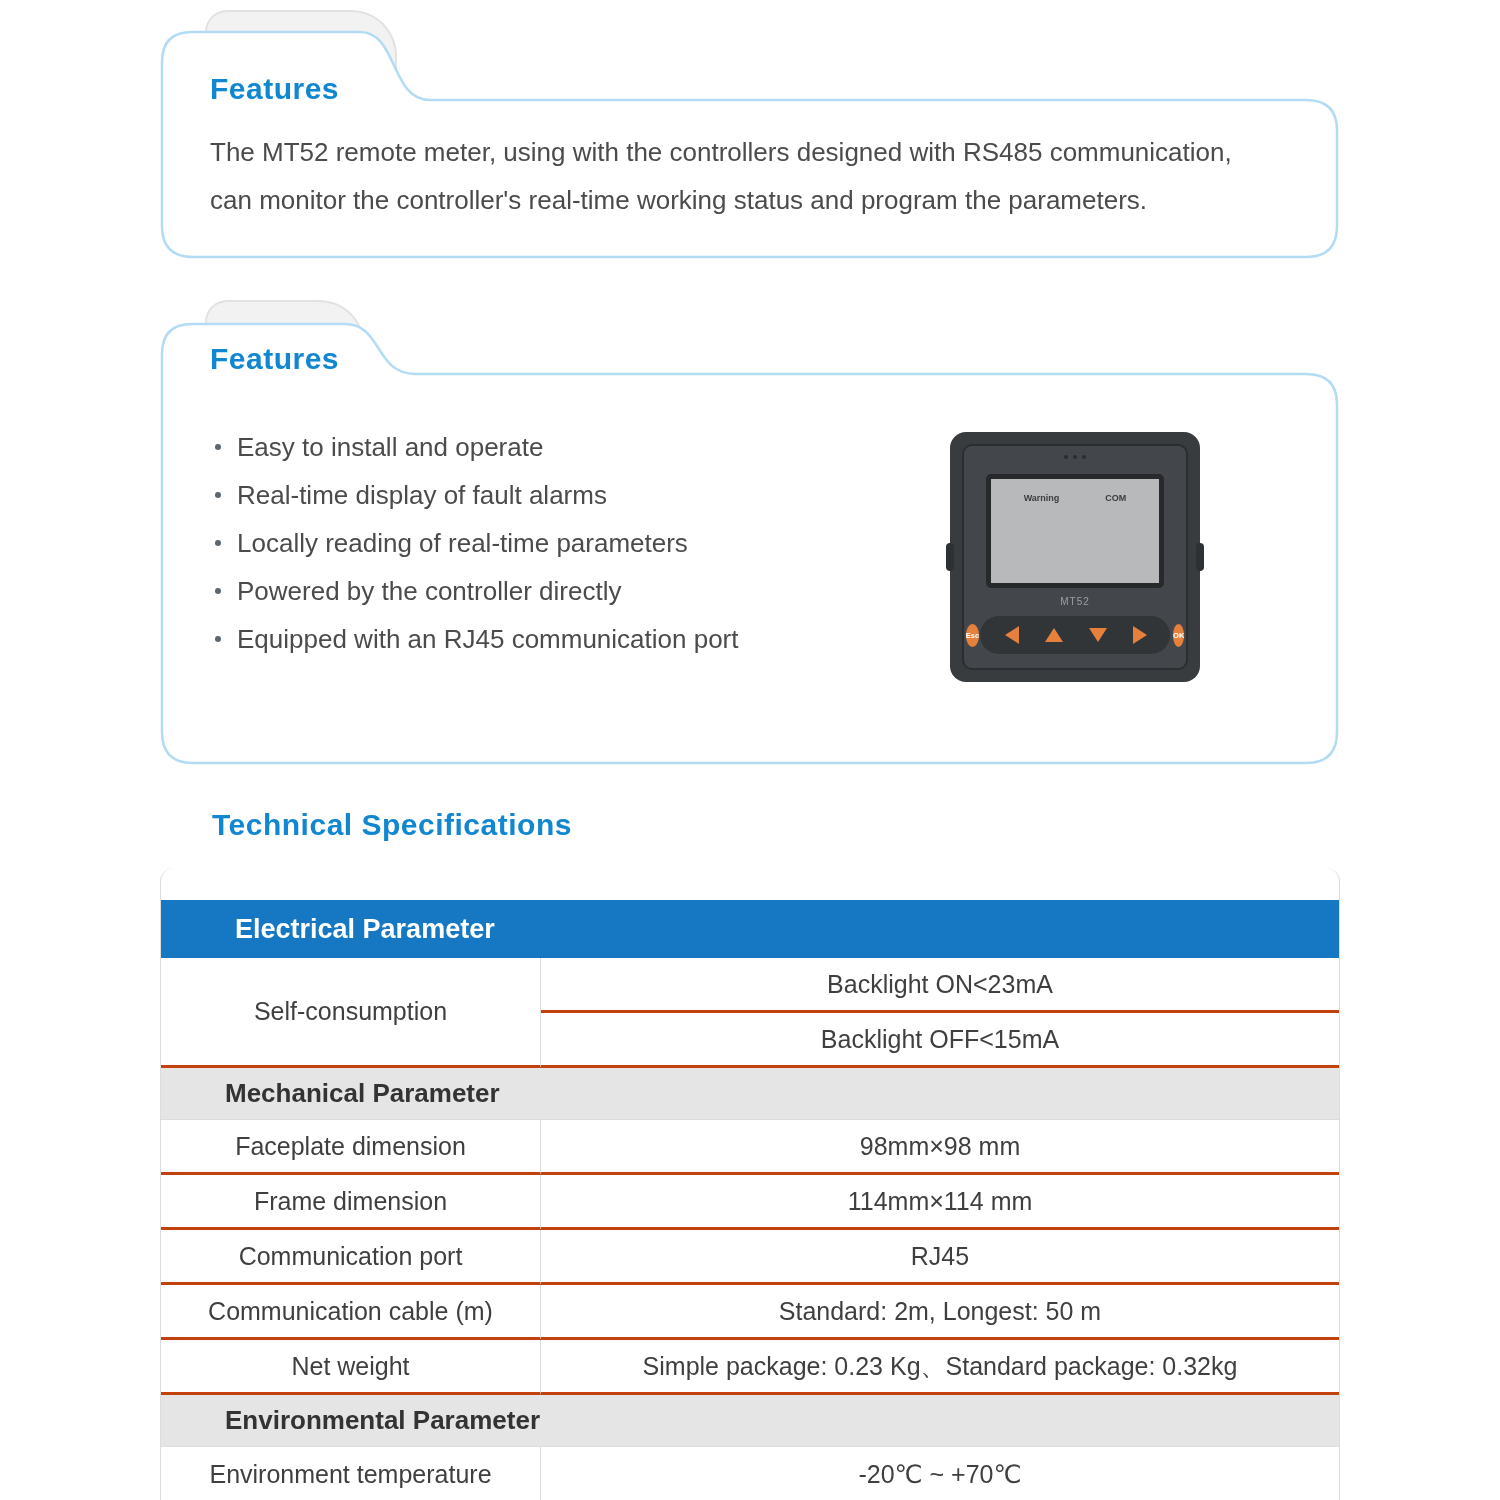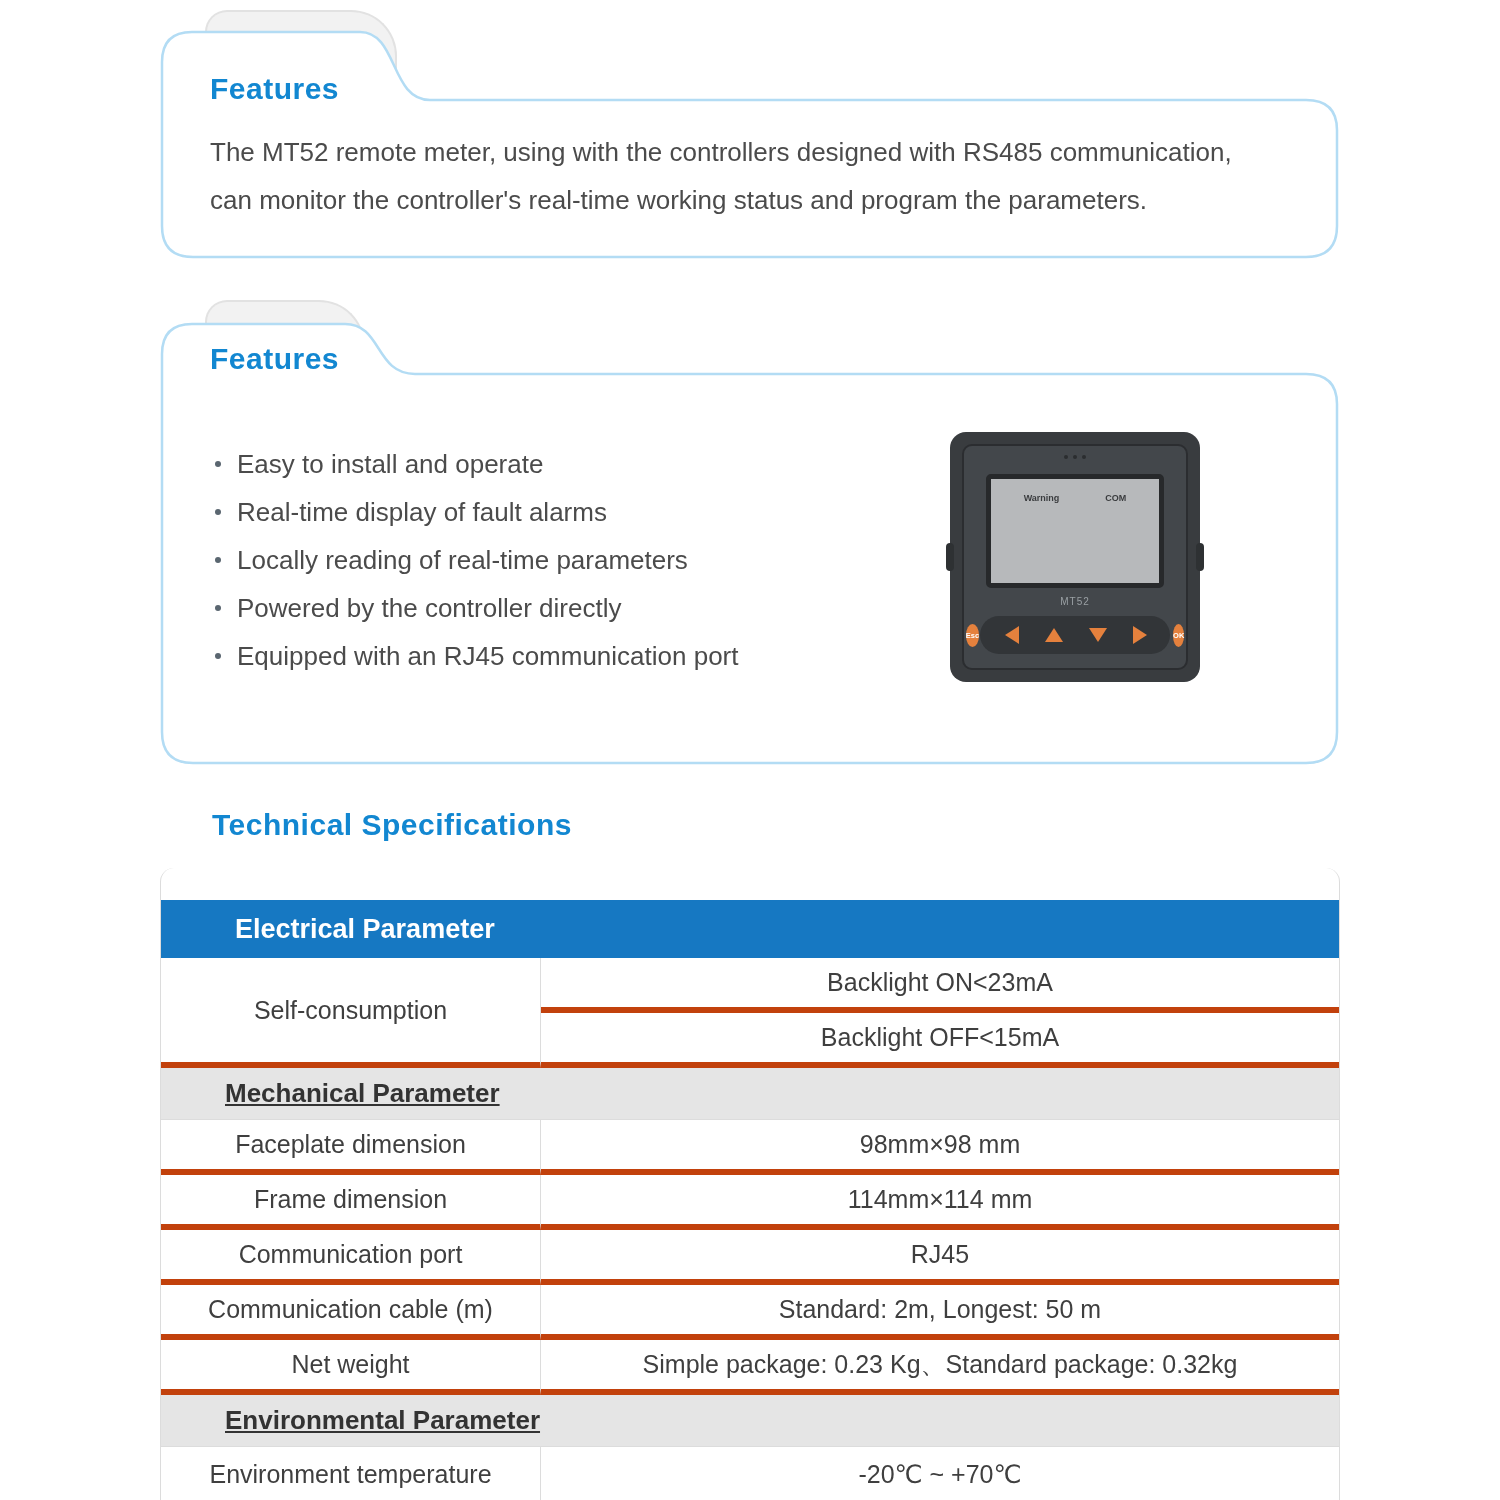--- a/index.html
+++ b/index.html
@@ -28,21 +28,21 @@
     position: absolute; left: 50px; color: #1287d1;
     font-size: 30px; font-weight: bold; letter-spacing: 0.5px; z-index: 2;
   }
   .card1 .card-title { top: 42px; }
   .card2 .card-title { top: 20px; }
   .intro-text {
     position: absolute; left: 50px; top: 98px; width: 1055px;
     font-size: 26px; color: #4b4b4b; line-height: 48px; z-index: 2;
   }
 
-  .feature-list { position: absolute; left: 55px; top: 118px; list-style: none; z-index: 2; }
+  .feature-list { position: absolute; left: 55px; top: 101px; list-style: none; z-index: 2; }
   .feature-list li { display: flex; align-items: center; height: 48px; }
   .feature-list .dot {
     width: 6px; height: 6px; border-radius: 50%;
     background: #5a6670; margin-right: 16px; flex: 0 0 auto;
   }
   .feature-list .txt { font-size: 26px; color: #4b4b4b; }
 
   
   .device {
     position: absolute; left: 790px; top: 110px; width: 250px; height: 250px;
@@ -103,25 +103,25 @@
   }
   .sp-head {
     grid-column: 1 / -1; height: 58px; background: #1678c2; color: #ffffff;
     font-weight: bold; font-size: 27px; display: flex; align-items: center;
     padding-left: 74px;
     margin-top: 32px;
   }
   .sp-sec {
     grid-column: 1 / -1; height: 52px; background: #e5e5e5; color: #333333;
     font-weight: bold; font-size: 26px; display: flex; align-items: center;
-    padding-left: 64px; border-bottom: 1px solid #dcdcdc; text-decoration: underline;
+    padding-left: 64px; border-bottom: 1px solid #dcdcdc;
   }
   .sp-label, .sp-value {
     display: flex; align-items: center; justify-content: center;
-    border-bottom: 6px solid #c2410c; min-height: 55px; text-align: center;
+    border-bottom: 3px solid #c2410c; min-height: 55px; text-align: center;
   }
   .sp-label { border-right: 1px solid #dcdcdc; }
   .sp-label.span2 { grid-row: span 2; }
   .sp-label.last, .sp-value.last { border-bottom: none; }
 </style>
 </head>
 <body>
 
 <div class="canvas">
 

